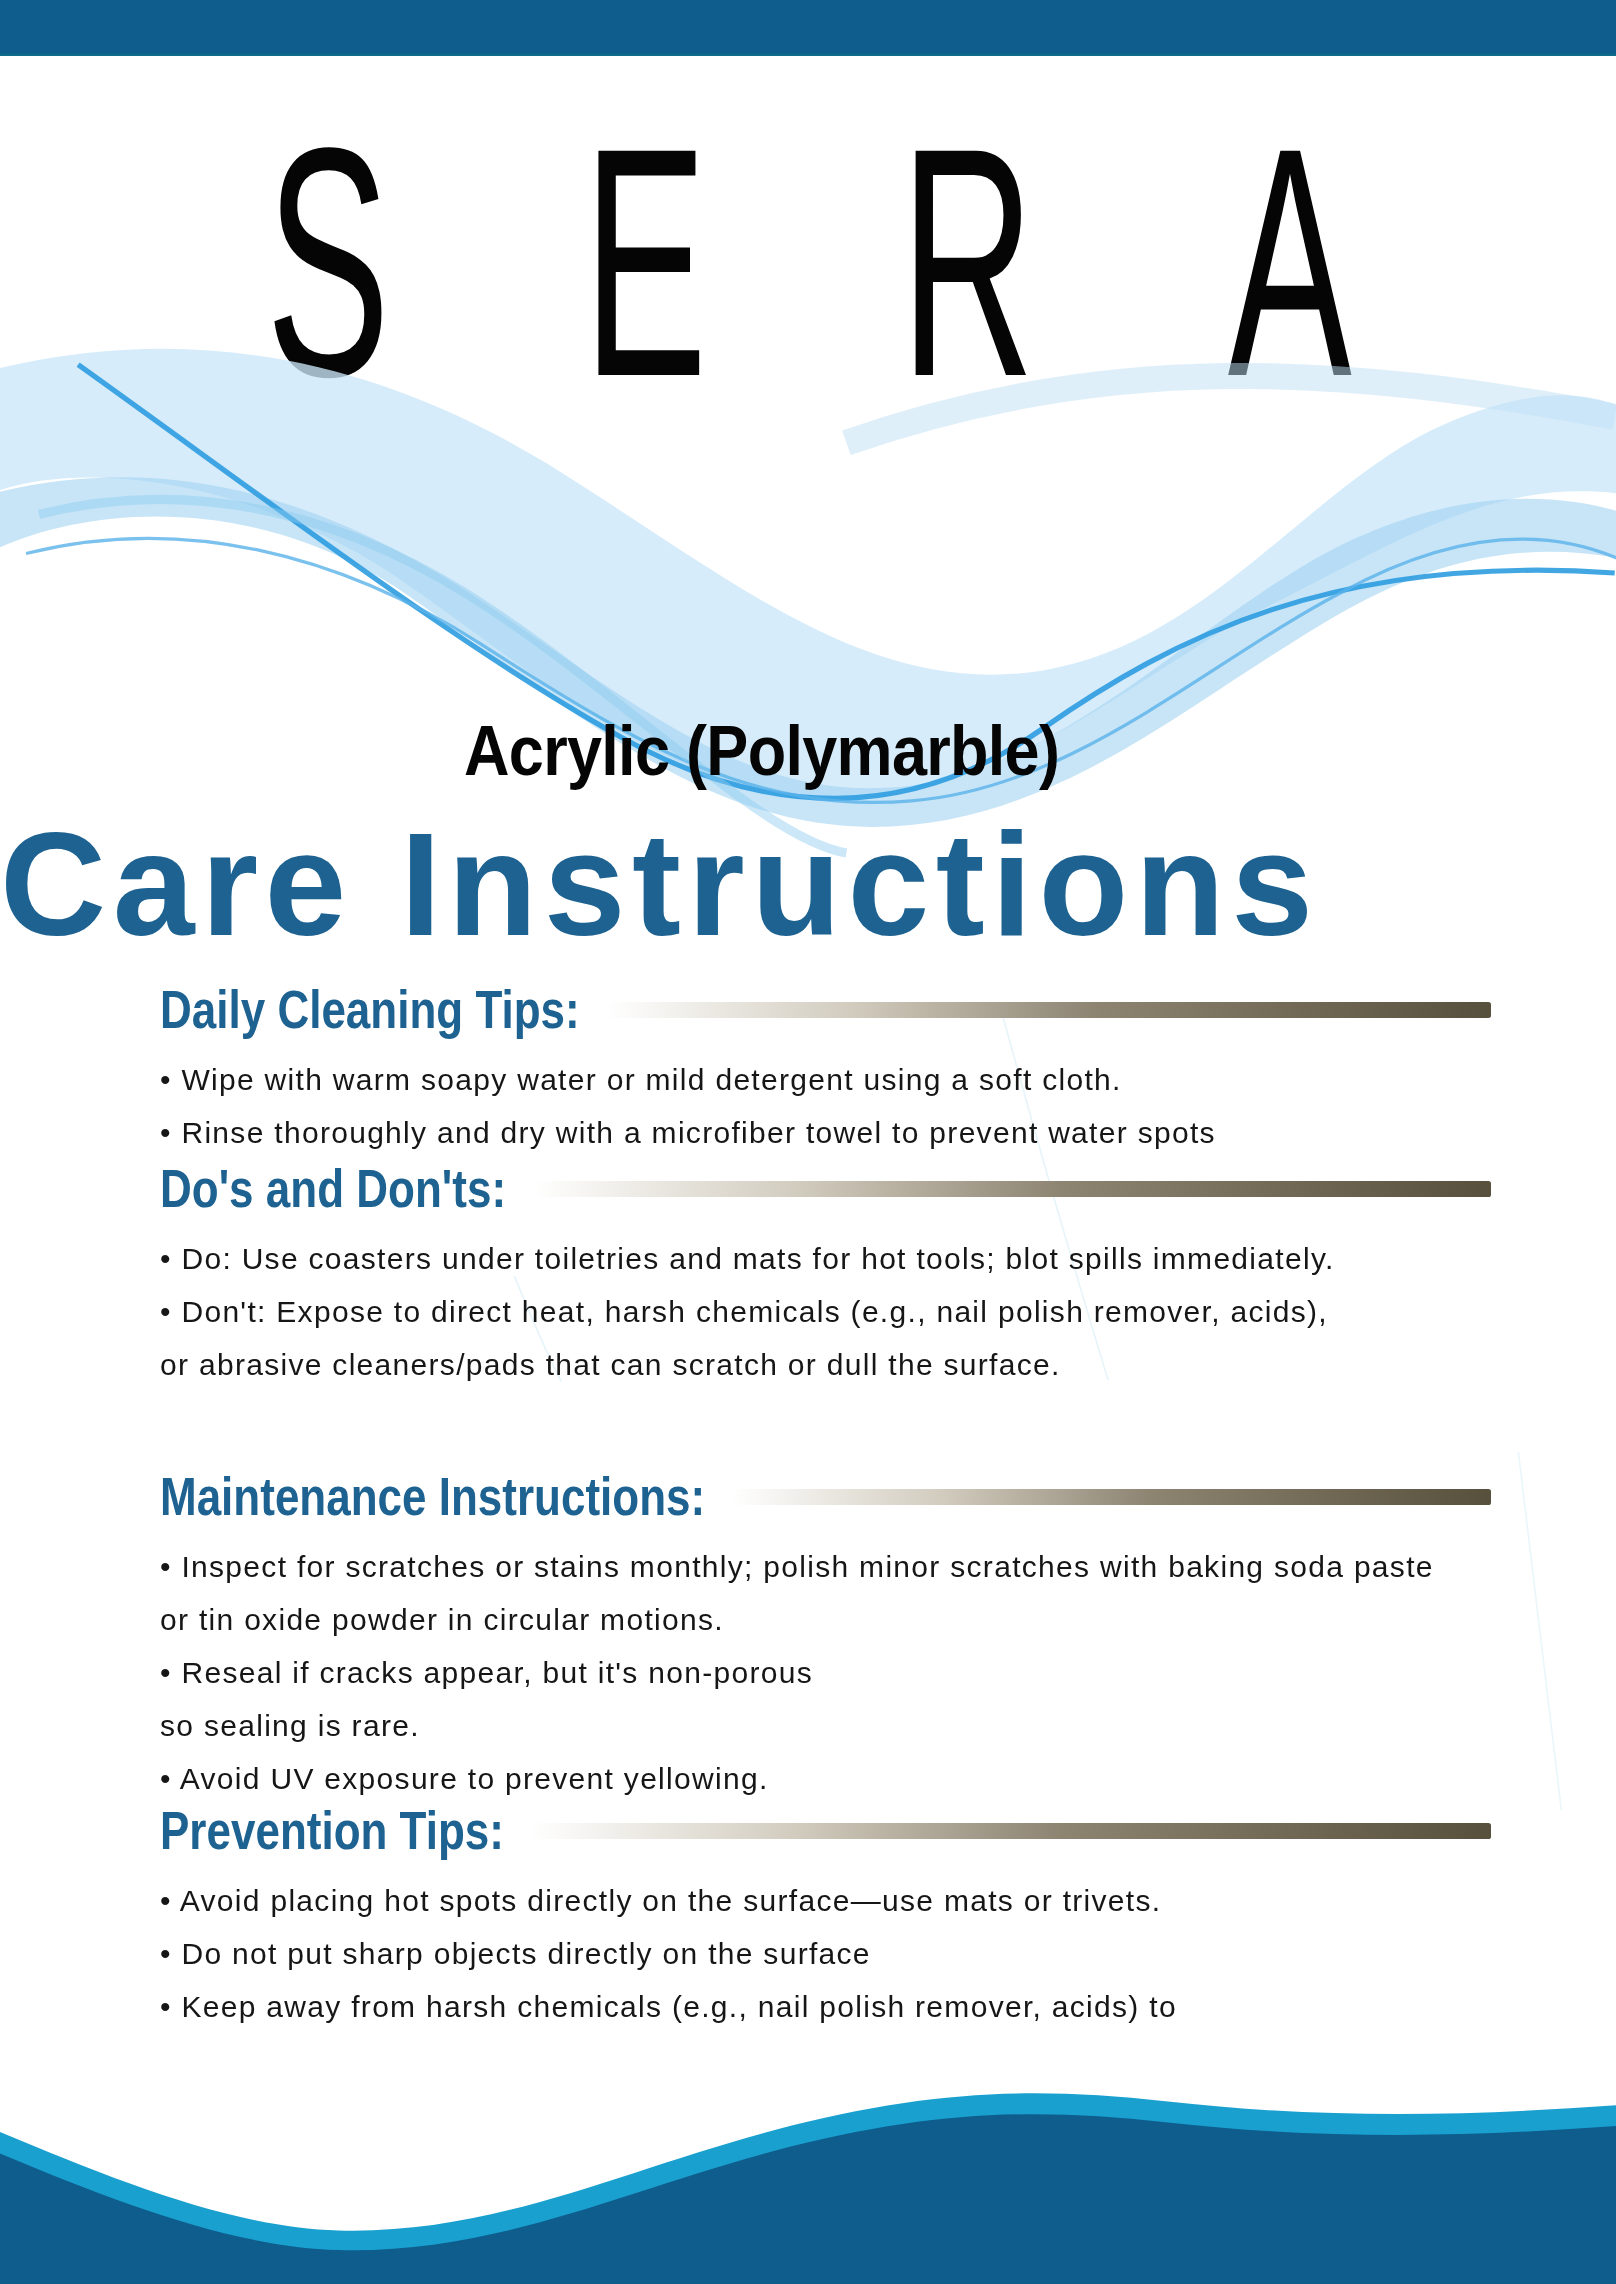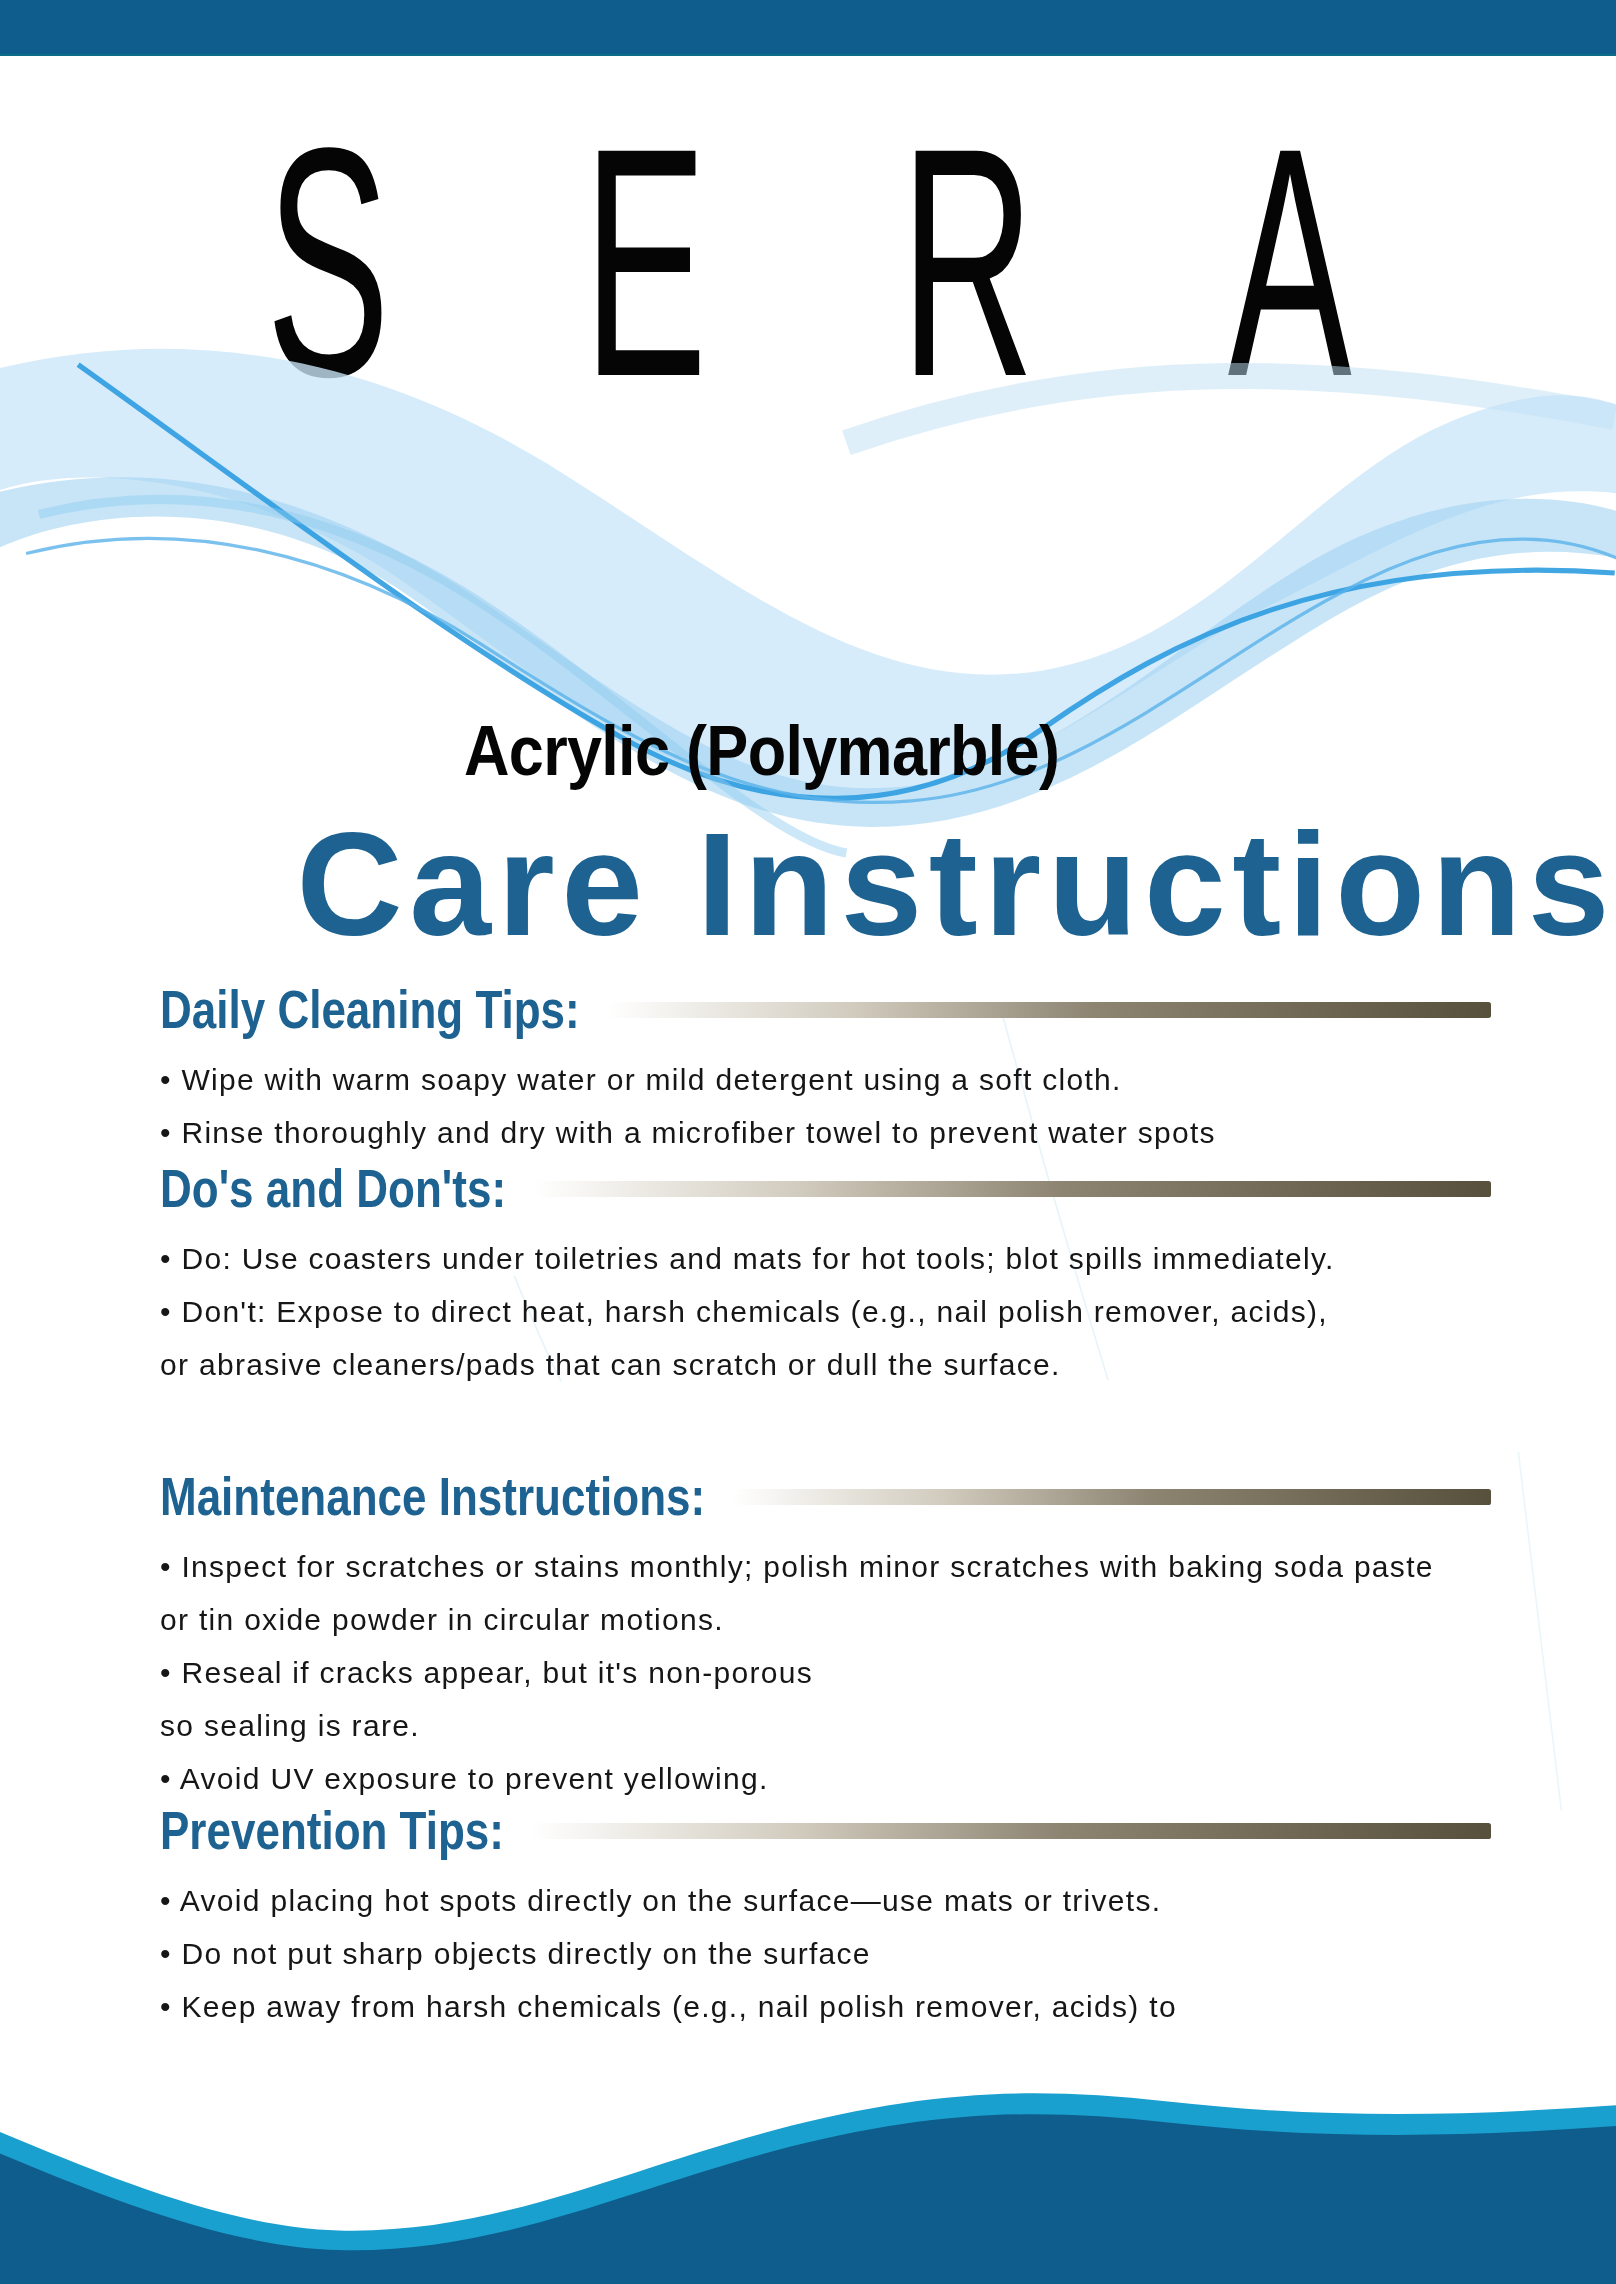--- a/index.html
+++ b/index.html
@@ -44,21 +44,21 @@
   .subtitle{
     position:absolute;top:716px;left:464px;
     font-size:63px;line-height:1;font-weight:bold;letter-spacing:-0.7px;
     color:var(--brand-black,#050505);
     transform:scaleY(1.12);transform-origin:center top;
     white-space:nowrap;z-index:4;
   }
 
   
   .title{
-    position:absolute;top:811px;left:0;width:1616px;text-align:right;
+    position:absolute;top:811px;left:0;width:1616px;text-align:left;
     font-size:147px;line-height:1;font-weight:bold;letter-spacing:6.5px;
     color:var(--heading-blue,#1D6291);
     white-space:nowrap;z-index:4;
   }
 
   
   .sections{position:absolute;inset:0;z-index:4;}
   .section{position:absolute;left:160px;width:1331px;}
   .section:nth-child(1){top:982px;}
   .section:nth-child(2){top:1161px;}

